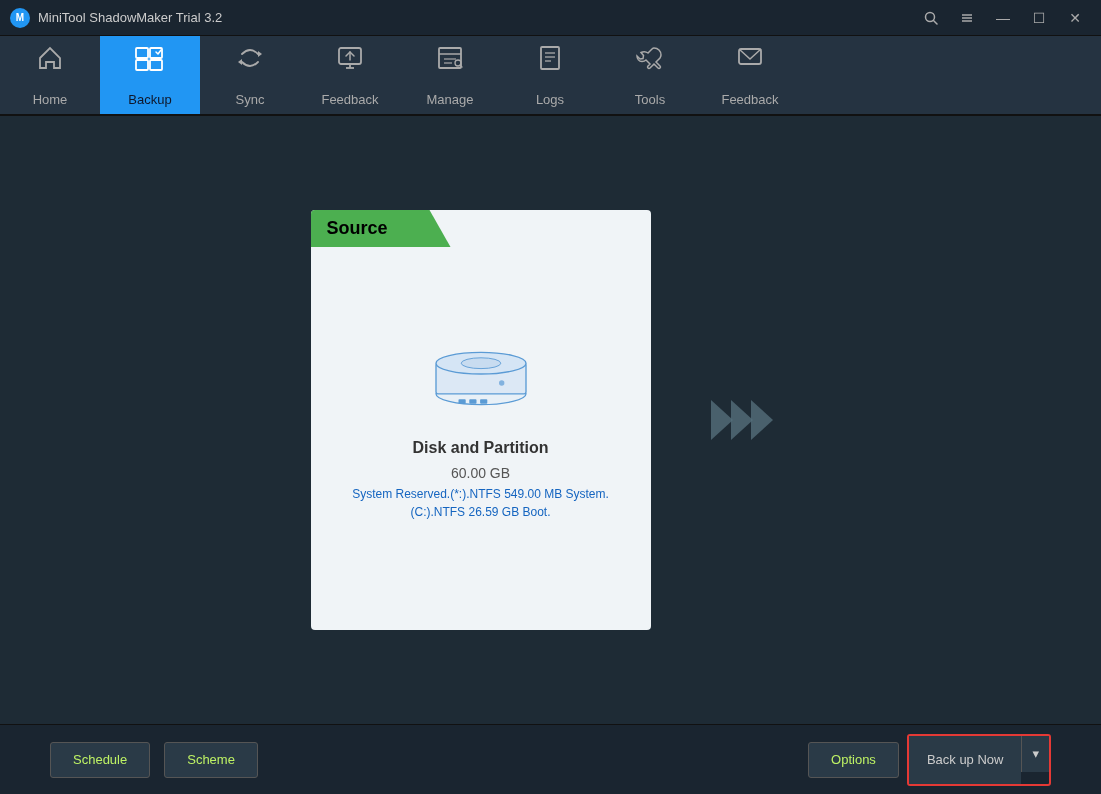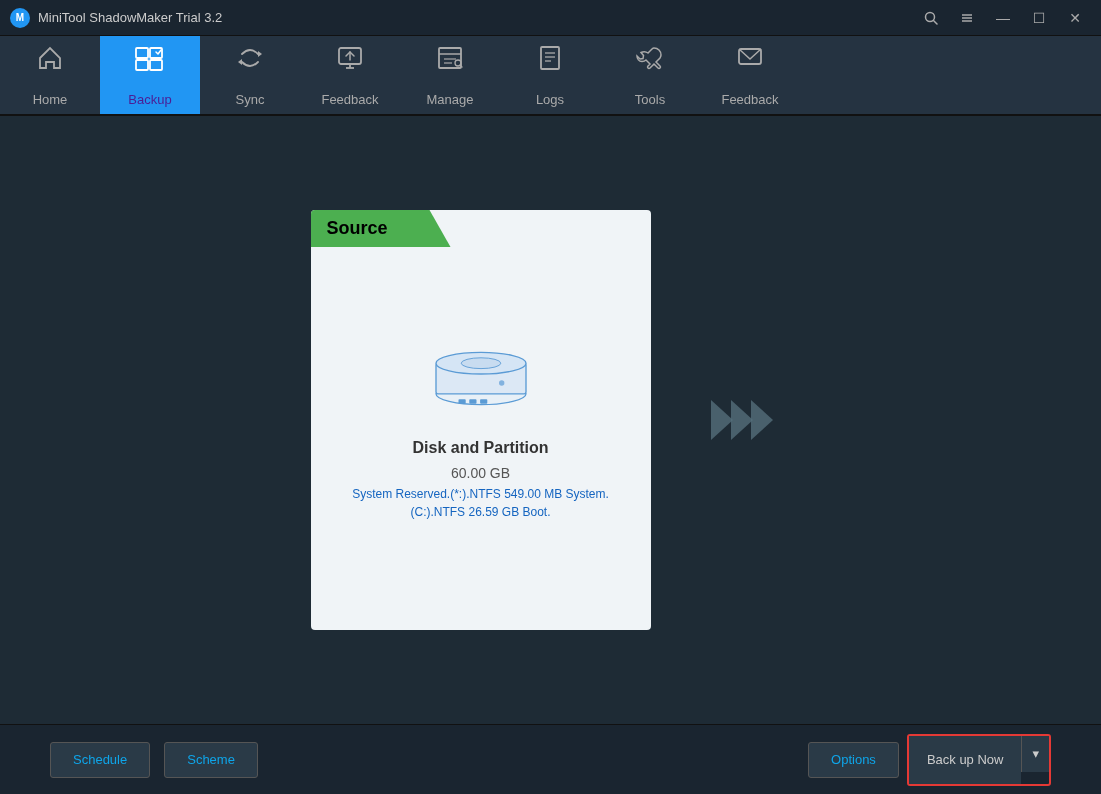--- a/index.html
+++ b/index.html
@@ -184,21 +184,21 @@
       display: flex;
       gap: 8px;
       align-items: center;
     }
 
     .btn {
       padding: 8px 22px;
       border-radius: 3px;
       border: 1px solid #555;
       background: #2a3a47;
-      color: #0ea5e9;
+      color: #bef264;
       font-size: 13px;
       cursor: pointer;
       height: 36px;
       display: flex;
       align-items: center;
       justify-content: center;
     }
 
     .btn-primary {
       background: #2a3a47;
@@ -274,21 +274,21 @@
   <div class="nav-item active" style="background:#2196F3; color:white;">
     <div class="nav-icon">
       <svg width="32" height="28" viewBox="0 0 32 28" fill="none">
         <rect x="2" y="4" width="12" height="10" rx="1" stroke="white" stroke-width="1.8"></rect>
         <rect x="16" y="4" width="12" height="10" rx="1" stroke="white" stroke-width="1.8"></rect>
         <rect x="2" y="16" width="12" height="10" rx="1" stroke="white" stroke-width="1.8"></rect>
         <rect x="16" y="16" width="12" height="10" rx="1" stroke="white" stroke-width="1.8"></rect>
         <path d="M22 8 L24 10 L27 6" stroke="white" stroke-width="1.5" stroke-linecap="round" stroke-linejoin="round"></path>
       </svg>
     </div>
-    <span style="color:#4c1d95;">Backup</span>
+    <span style="color:#0f172a;">Backup</span>
   </div>
 
   <div class="nav-item">
     <div class="nav-icon">
       <svg width="28" height="28" viewBox="0 0 28 28" fill="none">
         <path d="M6 10 Q14 2 22 10" stroke="#aaa" stroke-width="1.8" fill="none" stroke-linecap="round"></path>
         <path d="M22 18 Q14 26 6 18" stroke="#aaa" stroke-width="1.8" fill="none" stroke-linecap="round"></path>
         <polygon points="22,7 22,13 26,10" fill="#aaa"></polygon>
         <polygon points="6,15 6,21 2,18" fill="#aaa"></polygon>
       </svg>

